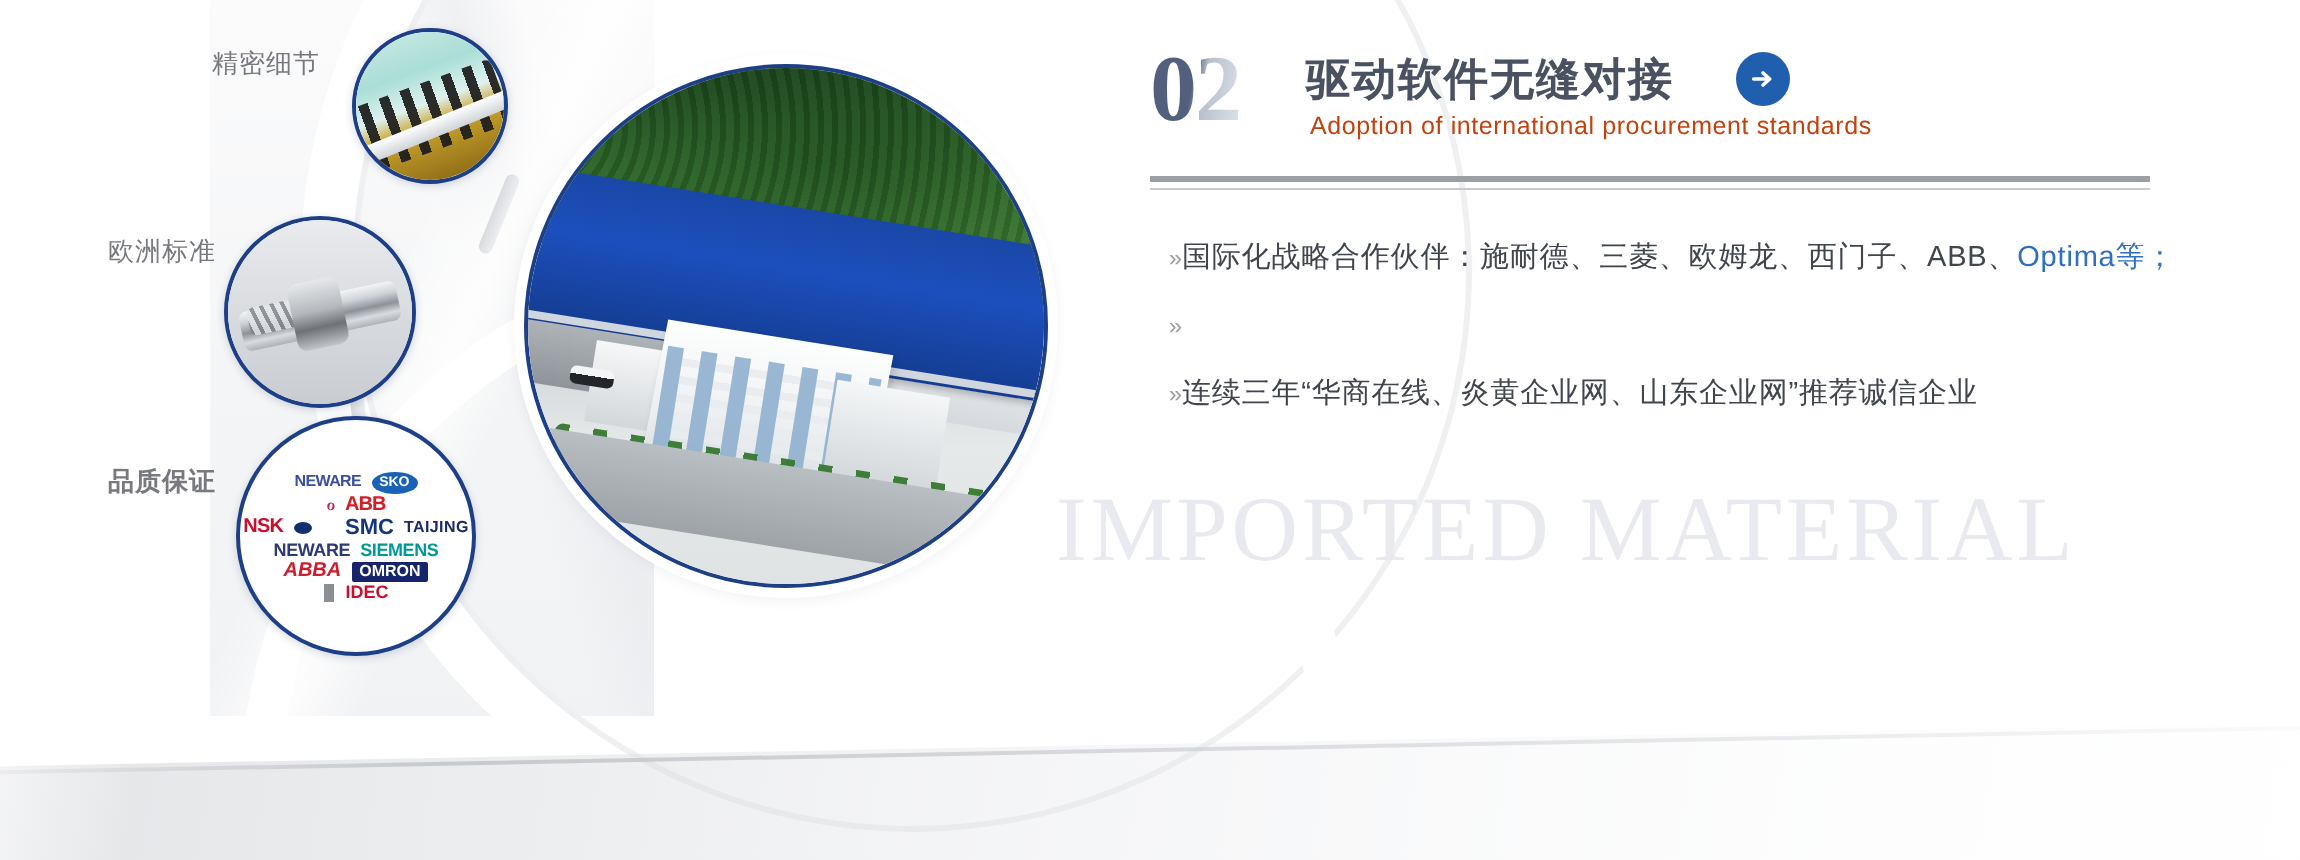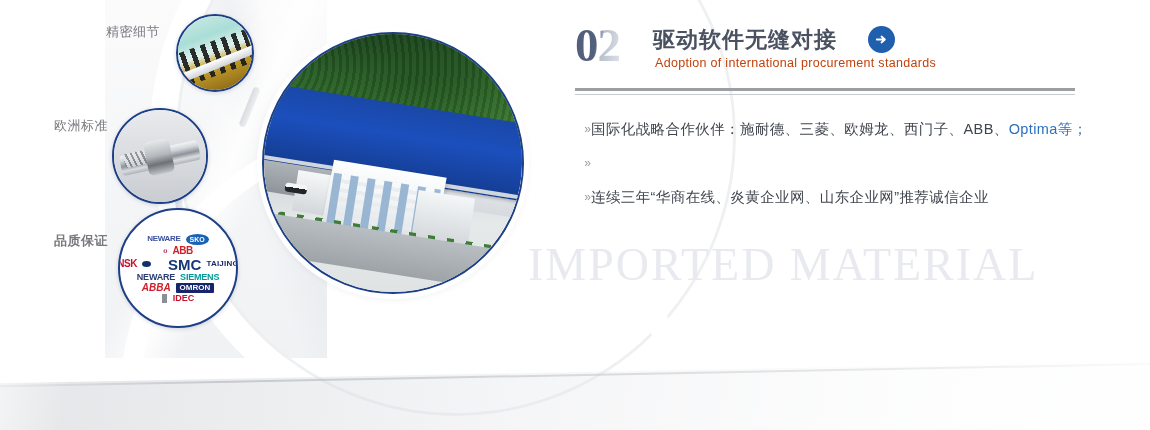--- a/index.html
+++ b/index.html
@@ -139,21 +139,21 @@
     display: flex; flex-direction: column; align-items: center; justify-content: center;
     gap: 1px; padding: 6px 4px; box-sizing: border-box;
   }
   .brand-row { display: flex; align-items: center; justify-content: center; gap: 5px; line-height: 1; }
   .brand { font-size: 8px; font-weight: bold; white-space: nowrap; }
   .b-neware { color:#3a4fa0; font-size: 8px; letter-spacing:-.3px; }
   .b-sko { color:#ffffff; background:#1a62b5; border-radius:50%; padding:2px 4px; font-size:7px; }
   .b-panasonic { color:#b2265a; font-style: italic; font-size: 9px; }
   .b-abb { color:#d11f28; font-size: 10px; letter-spacing:-.5px; }
   .b-nsk { color:#c8102e; font-size: 10px; letter-spacing:-.4px; }
-  .b-smc { color:#15377a; font-size: 15px; margin-left: 11px; }
+  .b-smc { color:#15377a; font-size: 11px; margin-left: 11px; }
   .b-smc-dot { display:inline-block; width:9px; height:6px; background:#12306e; border-radius:50%; margin-right:1px; vertical-align:middle;}
   .b-taijing { color:#1b2a6b; font-size: 8px; letter-spacing:.2px; }
   .b-wagen { color:#2b3a73; font-size: 9px; letter-spacing:-.2px; }
   .b-siemens { color:#009999; font-size: 9px; letter-spacing:-.2px; }
   .b-abba { color:#cc1f2d; font-style: italic; font-size: 10px; }
   .b-omron { color:#ffffff; background:#16256b; padding:1px 4px; font-size: 8px; border-radius:1px;}
   .b-idec { color:#c8102e; font-size: 9px; }
   .b-idec-sq { display:inline-block; width:5px; height:9px; background:#8b8e93; margin-right:1px; vertical-align:-1px;}
 
   

